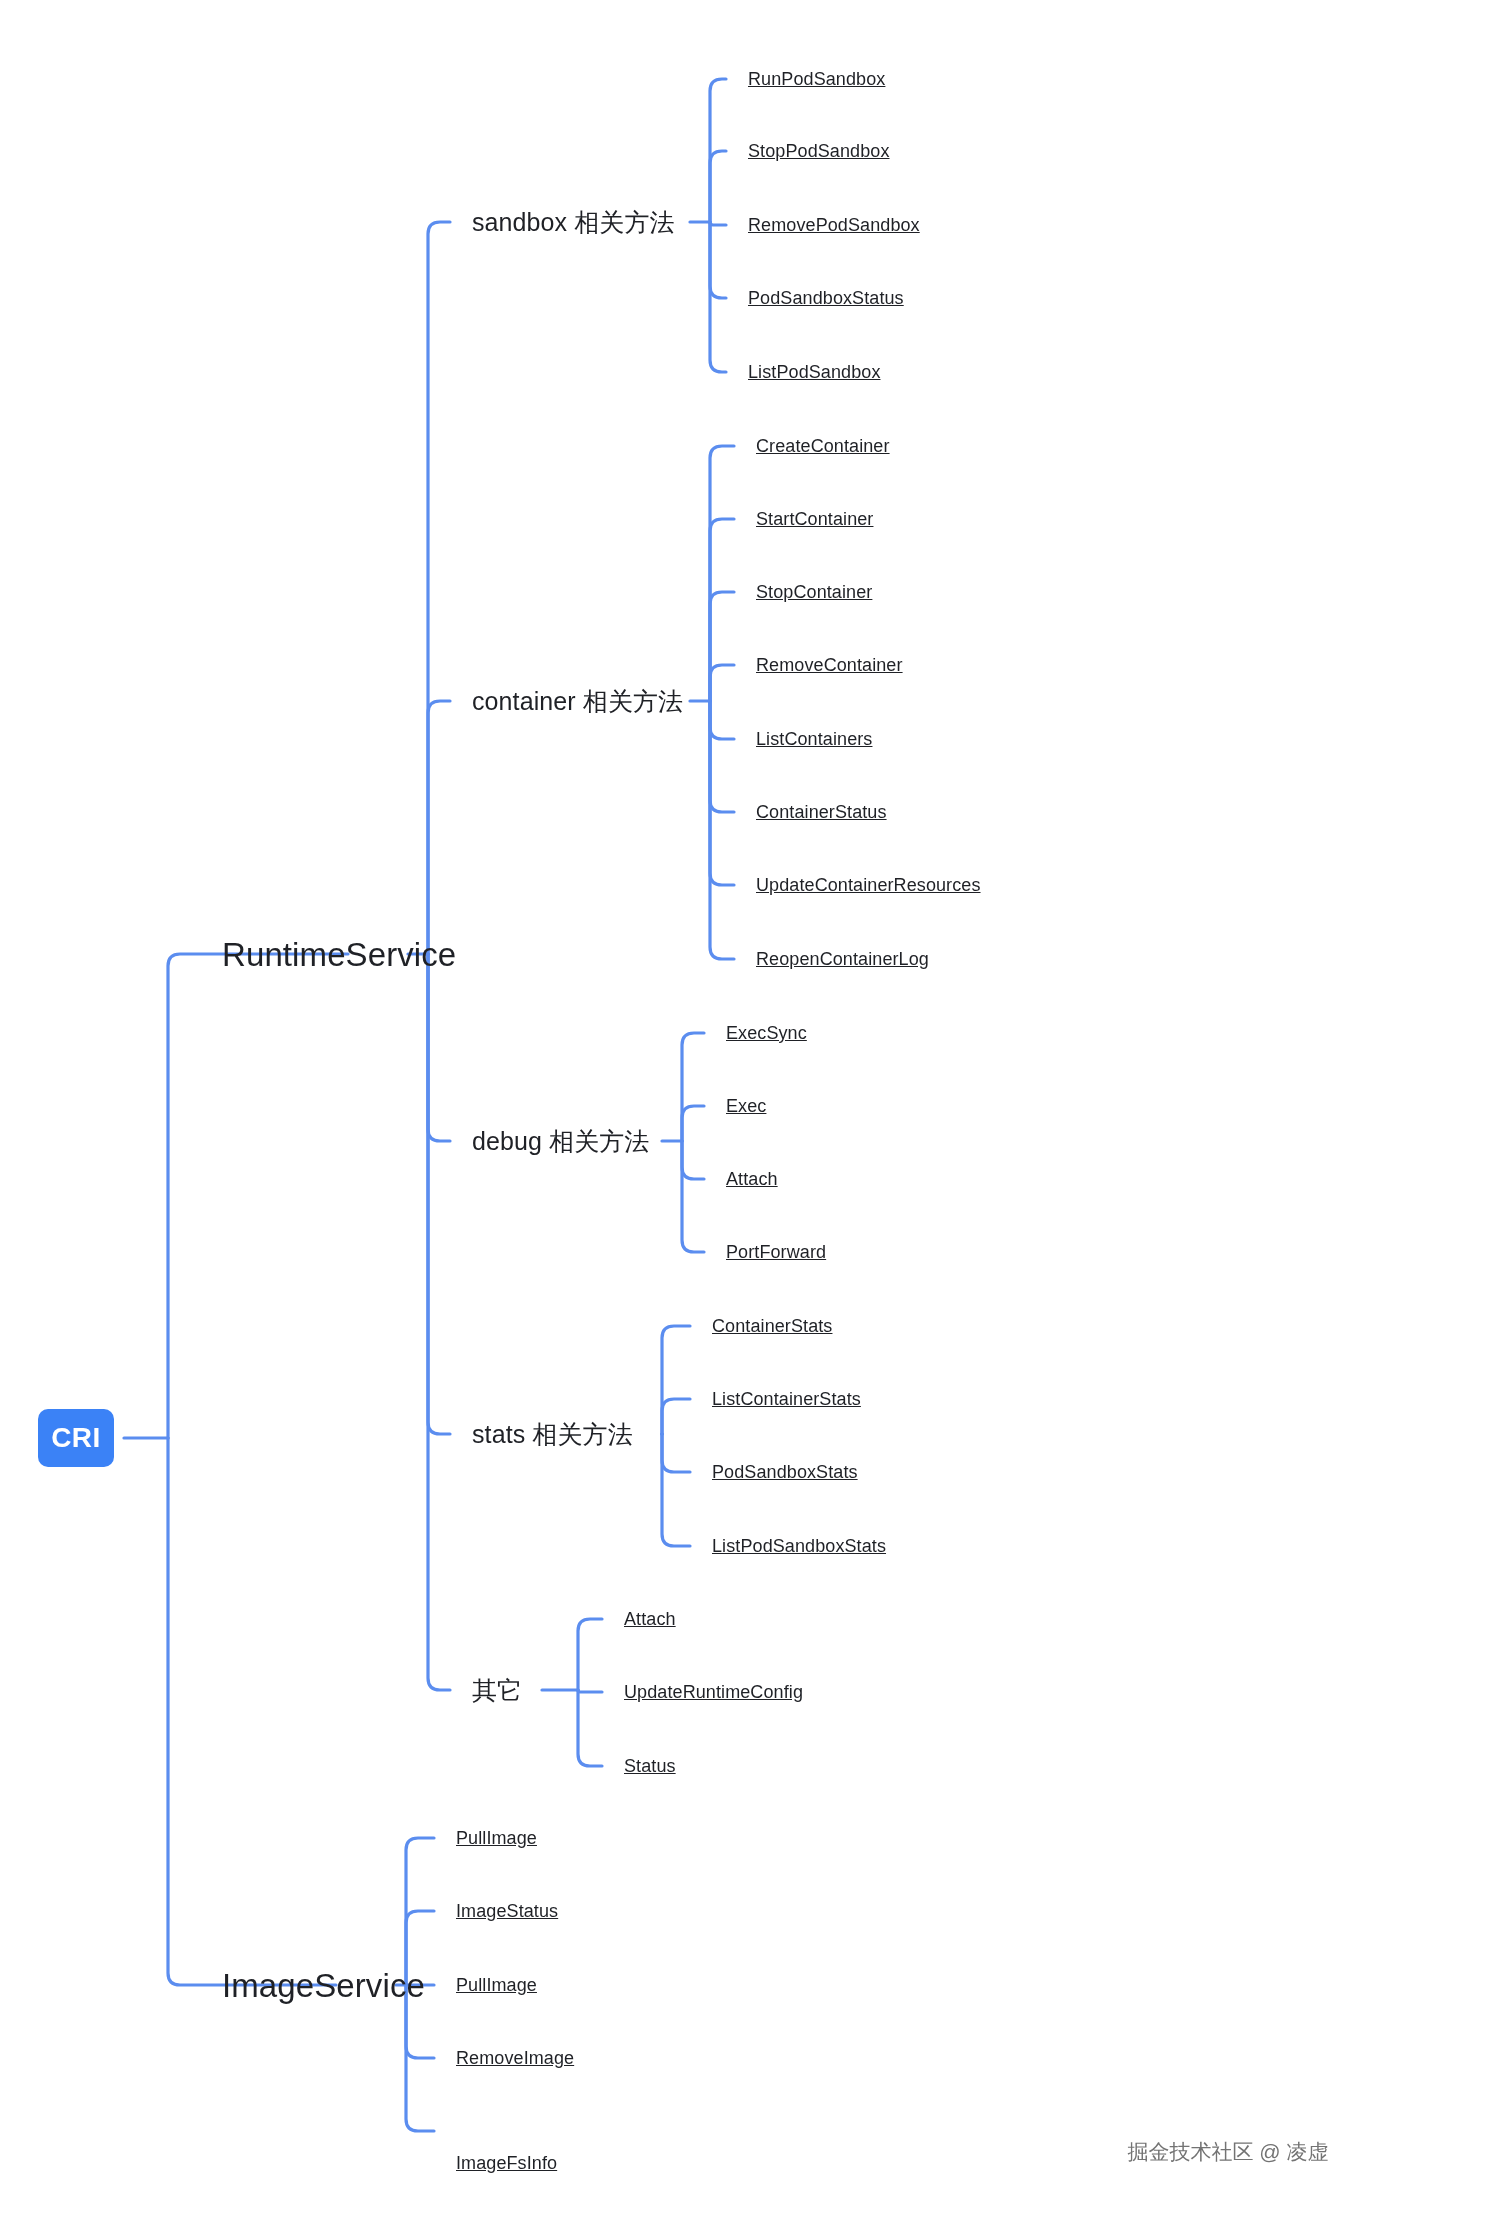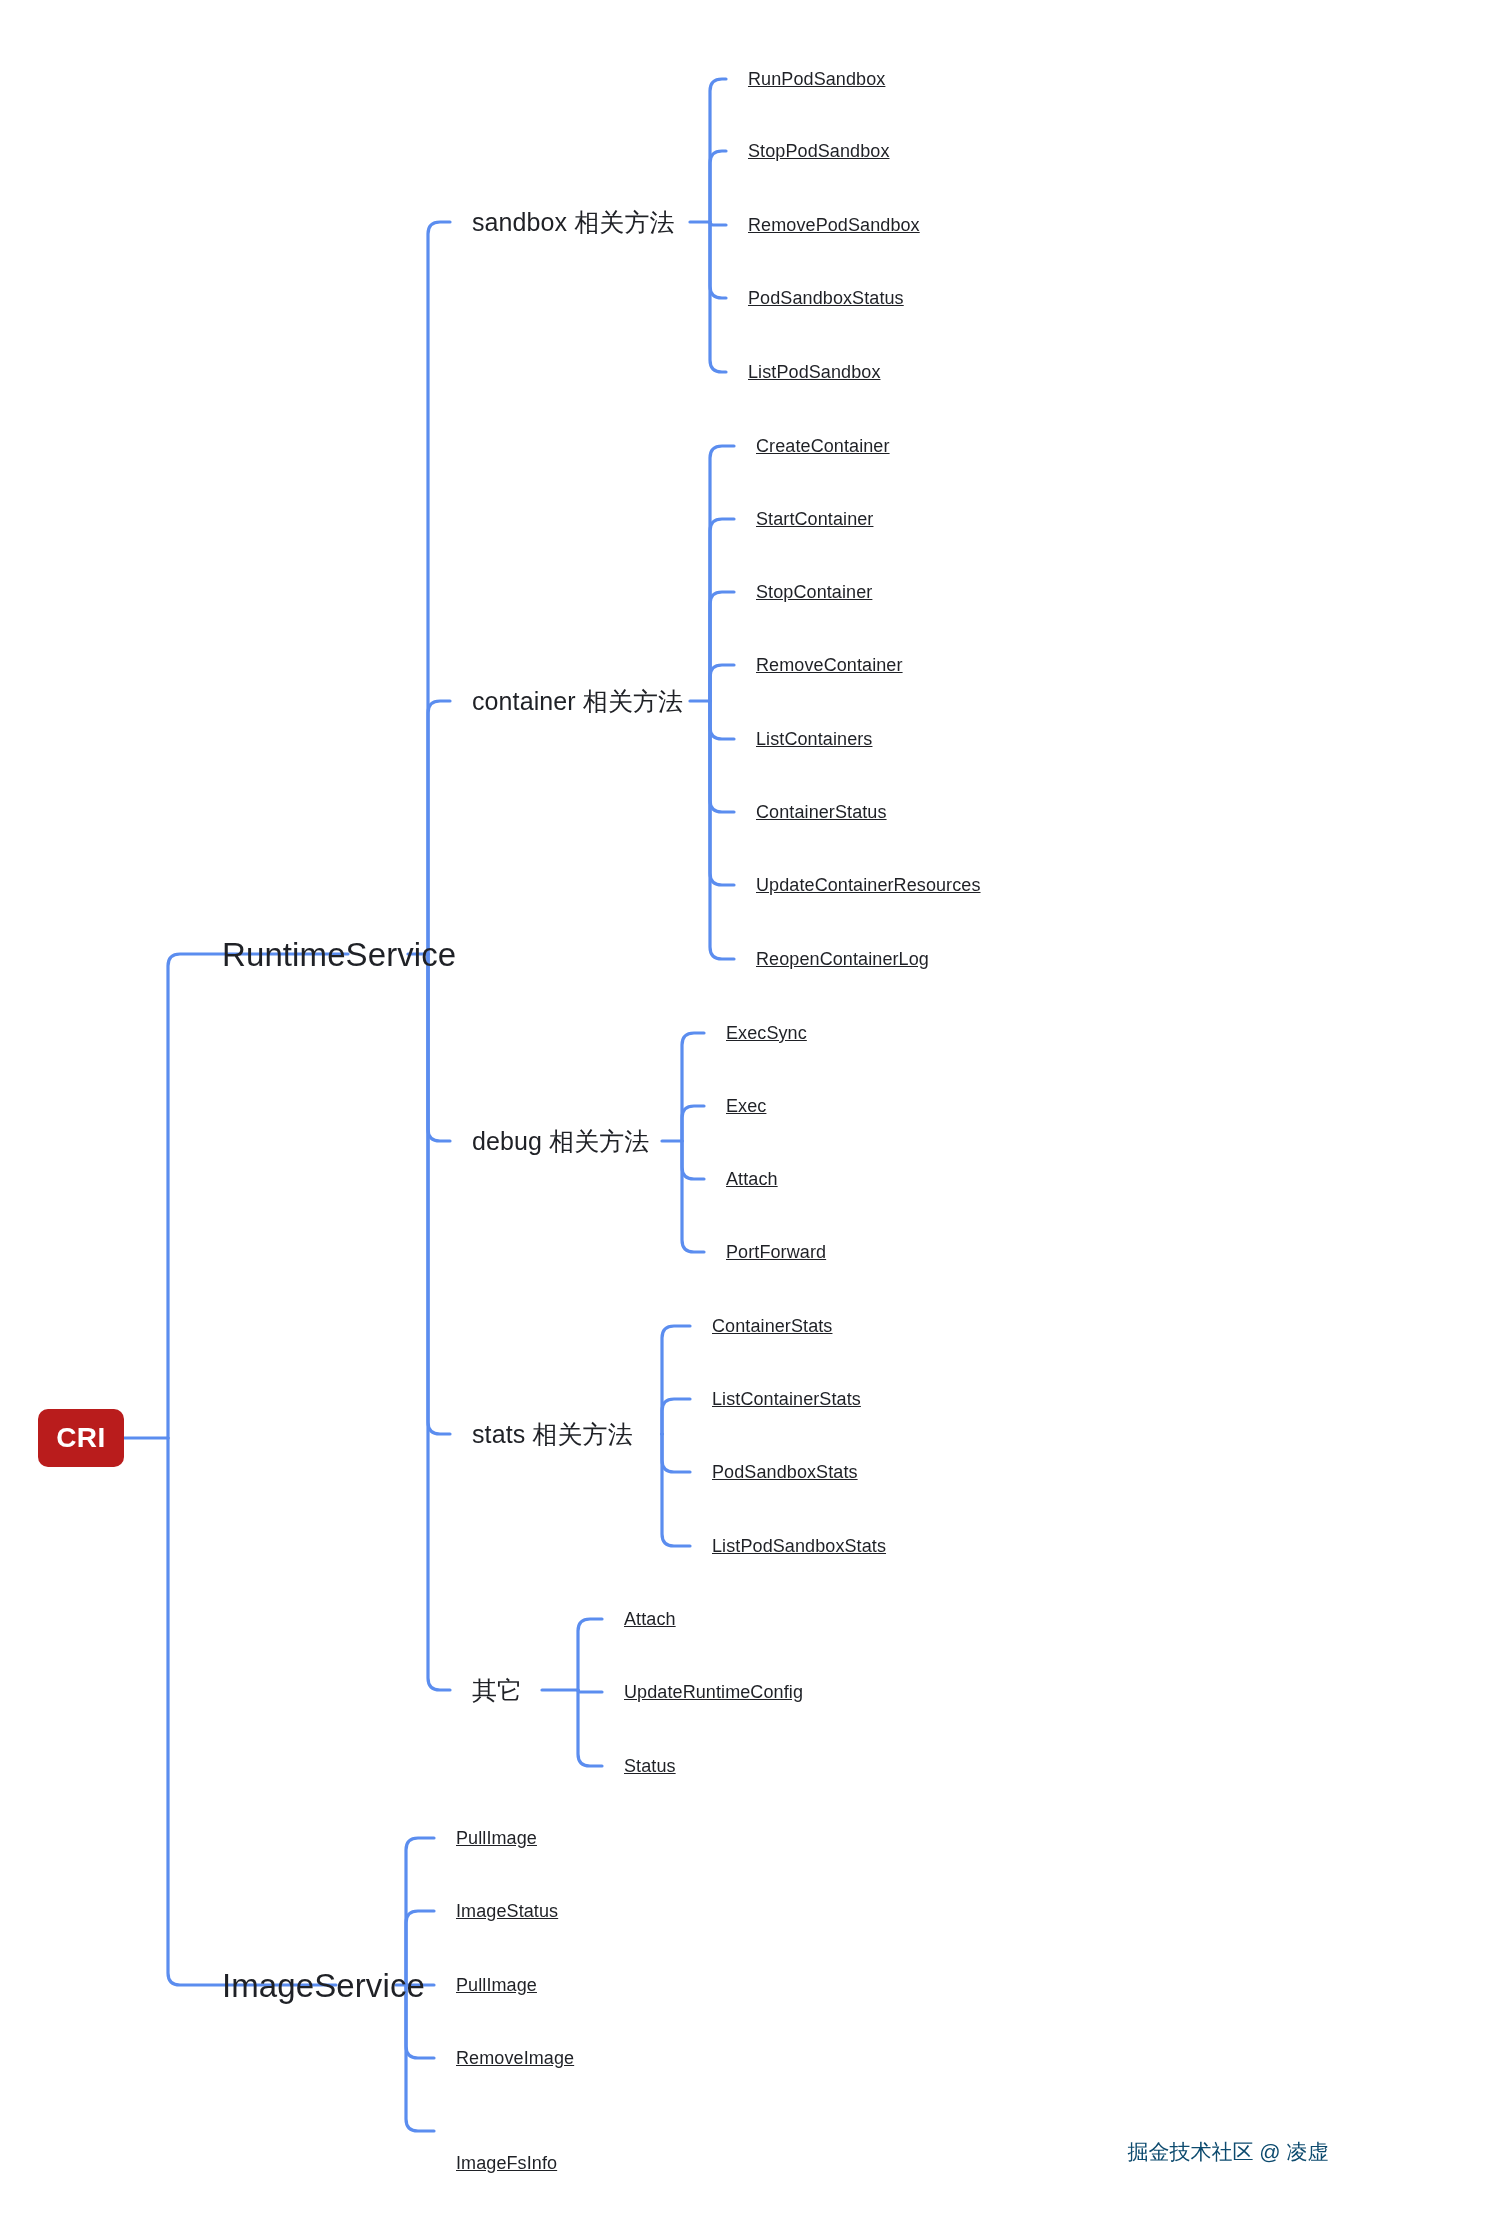--- a/index.html
+++ b/index.html
@@ -47,21 +47,21 @@
     color: #ffffff;
     font-size: 28px;
     font-weight: bold;
     font-family: "Liberation Sans", "DejaVu Sans", sans-serif;
     letter-spacing: 0.5px;
   }
   .watermark {
     position: absolute;
     font-family: "Liberation Sans", "DejaVu Sans", sans-serif;
     font-size: 21px;
-    color: #0c4a6e;
+    color: #737373;
     white-space: nowrap;
     text-shadow: 1px 1px 0 rgba(255,255,255,0.9);
   }
 </style>
 </head>
 <body>
 
 <div id="mindmap-root">
   <svg id="mindmap-svg" viewBox="0 0 1498 2216" xmlns="http://www.w3.org/2000/svg">
       <path d="M 124 1438 L 168 1438" fill="none" stroke="#5b8def" stroke-width="3.2" stroke-linecap="round" stroke-linejoin="round"></path>
@@ -103,21 +103,21 @@
       <path d="M 578 1690 L 578 1631 Q 578 1619 590 1619 L 602 1619" fill="none" stroke="#5b8def" stroke-width="3.2" stroke-linecap="round" stroke-linejoin="round"></path>
       <path d="M 578 1690 L 578 1690 Q 578 1692 580 1692 L 602 1692" fill="none" stroke="#5b8def" stroke-width="3.2" stroke-linecap="round" stroke-linejoin="round"></path>
       <path d="M 578 1690 L 578 1754 Q 578 1766 590 1766 L 602 1766" fill="none" stroke="#5b8def" stroke-width="3.2" stroke-linecap="round" stroke-linejoin="round"></path>
       <path d="M 406 1985 L 406 1850 Q 406 1838 418 1838 L 434 1838" fill="none" stroke="#5b8def" stroke-width="3.2" stroke-linecap="round" stroke-linejoin="round"></path>
       <path d="M 406 1985 L 406 1923 Q 406 1911 418 1911 L 434 1911" fill="none" stroke="#5b8def" stroke-width="3.2" stroke-linecap="round" stroke-linejoin="round"></path>
       <path d="M 406 1985 L 434 1985" fill="none" stroke="#5b8def" stroke-width="3.2" stroke-linecap="round" stroke-linejoin="round"></path>
       <path d="M 406 1985 L 406 2046 Q 406 2058 418 2058 L 434 2058" fill="none" stroke="#5b8def" stroke-width="3.2" stroke-linecap="round" stroke-linejoin="round"></path>
       <path d="M 406 1985 L 406 2119 Q 406 2131 418 2131 L 434 2131" fill="none" stroke="#5b8def" stroke-width="3.2" stroke-linecap="round" stroke-linejoin="round"></path>
     </svg>
   <div id="labels-layer">
-      <div class="root-node" style="left: 38px; top: 1409px; width: 86px; height: 58px; background: #b91c1c; color: rgb(255, 255, 255); text-align: center;">CRI</div>
+      <div class="root-node" style="left: 38px; top: 1409px; width: 76px; height: 58px; background: #3b82f6; color: rgb(255, 255, 255); text-align: center;">CRI</div>
       <div class="node-label lvl1" style="left: 222px; top: 954px; transform: translateY(-50%);">RuntimeService</div>
       <div class="node-label lvl1" style="left: 222px; top: 1985px; transform: translateY(-50%);">ImageService</div>
       <div class="node-label lvl2" style="left: 472px; top: 222px; transform: translateY(-50%);">sandbox 相关方法</div>
       <div class="node-label lvl2" style="left: 472px; top: 701px; transform: translateY(-50%);">container 相关方法</div>
       <div class="node-label lvl2" style="left: 472px; top: 1141px; transform: translateY(-50%);">debug 相关方法</div>
       <div class="node-label lvl2" style="left: 472px; top: 1434px; transform: translateY(-50%);">stats 相关方法</div>
       <div class="node-label lvl2" style="left: 472px; top: 1690px; transform: translateY(-50%);">其它</div>
       <div class="node-label lvl3" style="left: 748px; top: 79px; transform: translateY(-50%);">RunPodSandbox</div>
       <div class="node-label lvl3" style="left: 748px; top: 151px; transform: translateY(-50%);">StopPodSandbox</div>
       <div class="node-label lvl3" style="left: 748px; top: 225px; transform: translateY(-50%);">RemovePodSandbox</div>

